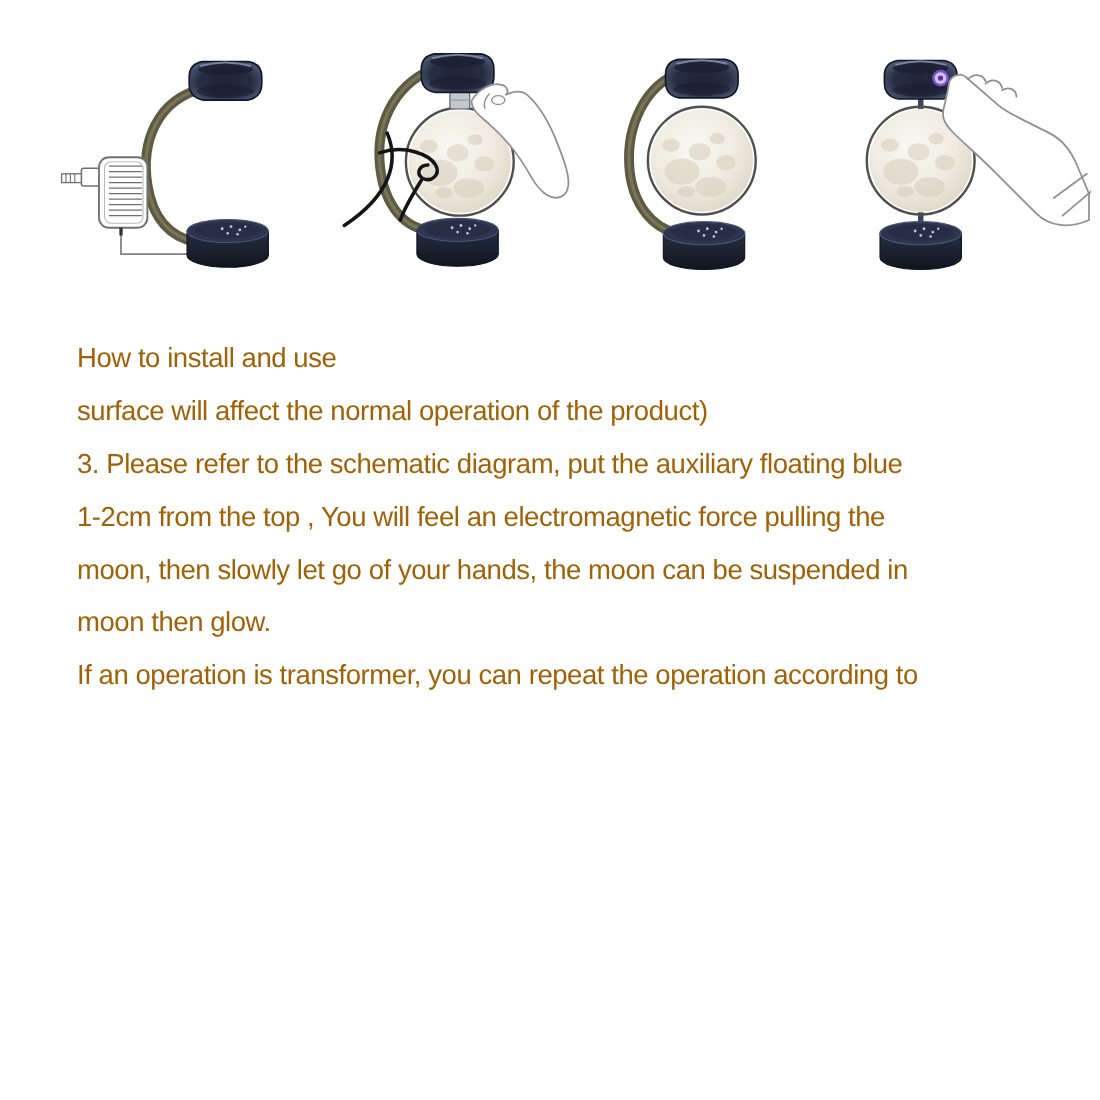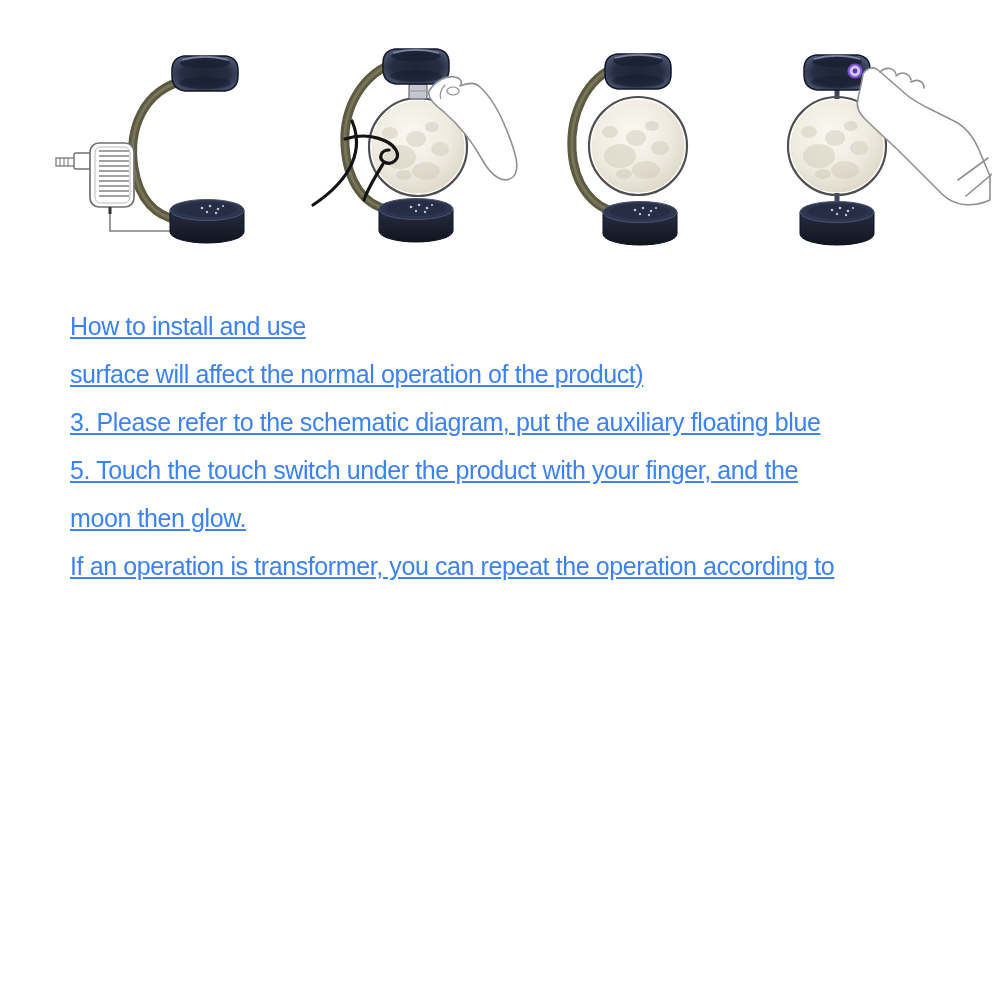--- a/index.html
+++ b/index.html
@@ -11,22 +11,21 @@
     overflow:hidden;
   }
   .figures-row{position:absolute;left:0;top:0;width:1000px;height:270px;}
   .fig{position:absolute;}
   .fig1{left:40px;top:30px;}
   .fig2{left:295px;top:25px;}
   .fig3{left:558px;top:30px;}
   .fig4{left:762px;top:30px;}
   .instructions{
     position:absolute;left:70px;top:302px;width:900px;
-    color:#3b82f6;
-    text-decoration:underline;
+    color:#a16207;
   }
   .iline{
     height:48px;line-height:48px;
     font-size:25px;letter-spacing:-0.4px;
     white-space:nowrap;
   }
 </style>
 </head>
 <body>
 
@@ -175,18 +174,19 @@
         <path d="M 204 166 L 230 144" fill="none"></path>
       </g>
       <use href="#base" transform="translate(75,182)"></use>
     </svg>
   </div>
 
   <div class="instructions">
     <div class="iline">How to install and use</div>
     <div class="iline">surface will affect the normal operation of the product)</div>
     <div class="iline">3. Please refer to the schematic diagram, put the auxiliary floating blue</div>
-    <div class="iline">5. Touch the touch switch under the product with your finger, and the</div>
+    <div class="iline">1-2cm from the top , You will feel an electromagnetic force pulling the</div>
+    <div class="iline">moon, then slowly let go of your hands, the moon can be suspended in</div>
     <div class="iline">moon then glow.</div>
     <div class="iline">If an operation is transformer, you can repeat the operation according to</div>
   </div>
 
 </div>
 
 </body></html>

